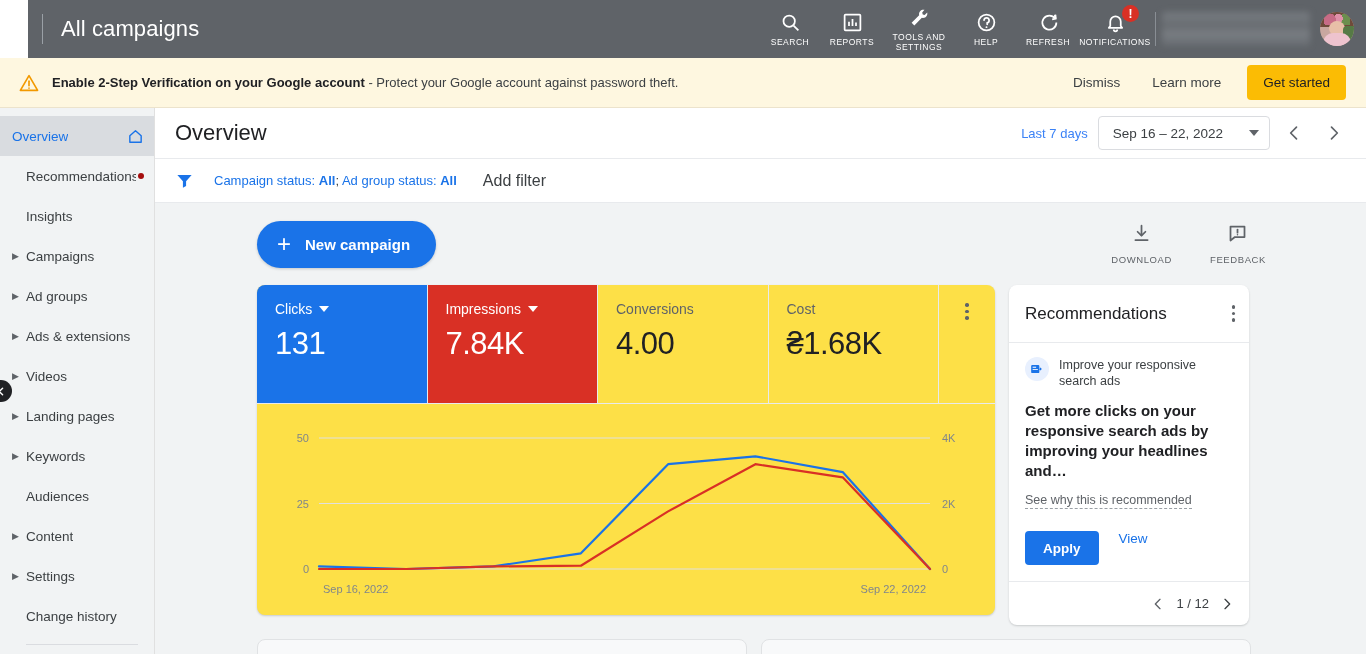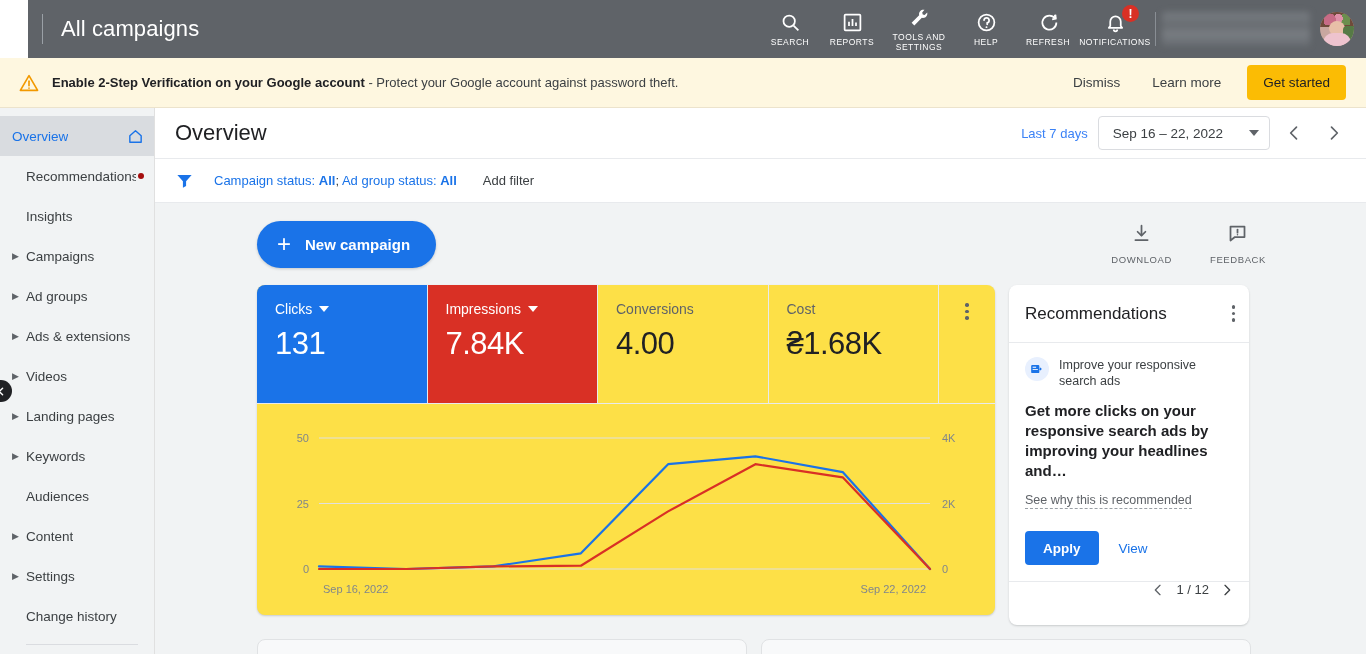--- a/index.html
+++ b/index.html
@@ -147,21 +147,21 @@
   .filterbar {
     height: 45px; flex: 0 0 45px; display: flex; align-items: center;
     padding: 0 20px; border-top: 1px solid #e8eaed; border-bottom: 1px solid #e8eaed;
     background: #fff; gap: 0;
   }
   .filter-icon { margin-right: 20px; display: flex; cursor: pointer; }
   .filter-chip { font-size: 13px; color: #1a73e8; cursor: pointer; white-space: nowrap; }
   .filter-chip b { font-weight: bold; }
   .filter-chip .sep { color: #3c4043; font-weight: 400; }
   .add-filter {
-    font-size: 13px; color: #3c4043; margin-left: 26px; cursor: pointer;
+    font-size: 16px; color: #3c4043; margin-left: 26px; cursor: pointer;
   }
 
   .content {
     flex: 1; background: #f1f3f4; overflow: hidden; position: relative;
     padding: 0 18px;
   }
   .action-row {
     height: 82px; display: flex; align-items: center; padding: 0 82px 0 84px;
   }
   .new-campaign {
@@ -233,33 +233,33 @@
   .rec-type-txt { font-size: 12.5px; color: #3c4043; line-height: 16px; }
   .rec-main {
     font-size: 15px; font-weight: bold; color: #202124;
     line-height: 20px; margin-top: 12px;
   }
   .rec-why {
     font-size: 12.5px; color: #5f6368; margin-top: 12px;
     border-bottom: 1px dashed #9aa0a6; align-self: flex-start;
     padding-bottom: 1px; cursor: pointer;
   }
-  .rec-btns { margin-top: auto; padding-bottom: 16px; display: flex; align-items: center; gap: 10px; }
+  .rec-btns { margin-top: auto; padding-bottom: 16px; display: flex; align-items: flex-start; gap: 10px; }
   .apply-btn {
     background: #1a73e8; color: #fff; border: none; border-radius: 4px;
     height: 34px; padding: 0 18px; font-size: 13.5px; font-weight: bold;
     cursor: pointer; font-family: inherit;
   }
   .view-btn {
     background: none; border: none; color: #1a73e8; font-size: 13.5px;
     padding: 0 10px; cursor: pointer; font-family: inherit;
   }
   .rec-foot {
     height: 44px; border-top: 1px solid #e8eaed; display: flex;
-    justify-content: flex-end; gap: 10px; padding-right: 14px;
+    align-items: center; justify-content: flex-end; gap: 10px; padding-right: 14px;
   }
   .rec-page { font-size: 13px; color: #3c4043; }
   .rec-arrow { cursor: pointer; color: #5f6368; display: flex; }
 
   .bottom-cards { display: flex; gap: 14px; padding: 14px 84px 0 84px; }
   .bc { height: 40px; background: #f8f9fa; border: 1px solid #e0e2e4; border-radius: 8px; }
   .bc.a { flex: 0 0 490px; }
   .bc.b { flex: 0 0 490px; }
 </style>
 </head>

